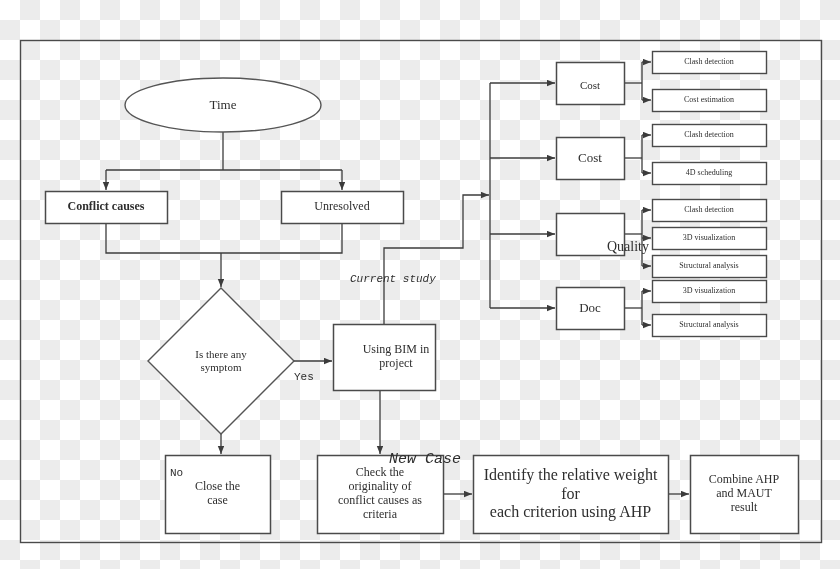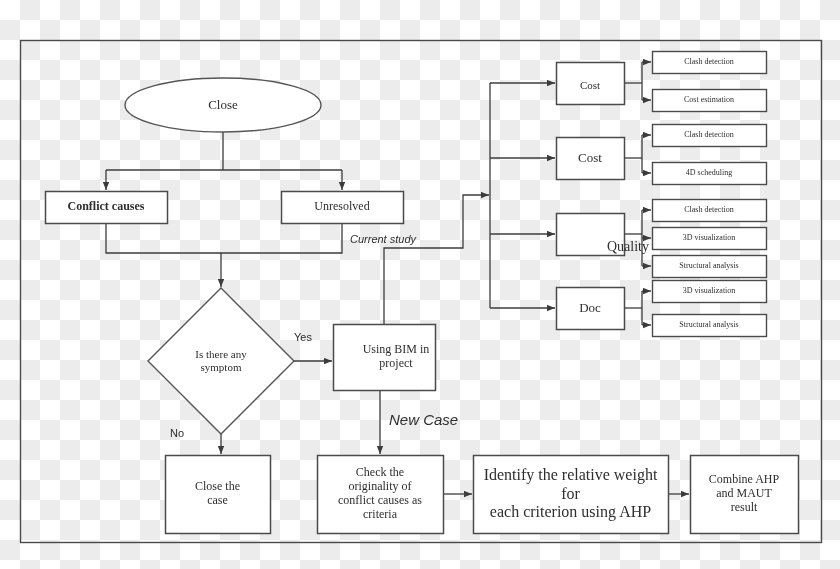--- a/index.html
+++ b/index.html
@@ -41,23 +41,24 @@
     text-align: center;
     line-height: 1.16;
     white-space: pre-line;
     display: flex;
     align-items: center;
     justify-content: center;
   }
   .edge-label {
     position: absolute;
     z-index: 3;
-    font-family: Liberation Sans, sans-serif;
+    font-family: Liberation Mono, monospace;
     color: #2e2e2e;
     white-space: nowrap;
+    margin-top: 40px;
   }
   .edge-label.italic { font-style: italic; }
 </style>
 </head>
 <body>
 
 <div id="root">
 
   <div id="checker"></div>
 
@@ -127,21 +128,21 @@
         <rect x="652.5" y="199.5" width="114" height="22" fill="#ffffff" stroke="#4a4a4a" stroke-width="1.4"></rect>
         <rect x="652.5" y="227.5" width="114" height="22" fill="#ffffff" stroke="#4a4a4a" stroke-width="1.4"></rect>
         <rect x="652.5" y="255.5" width="114" height="22" fill="#ffffff" stroke="#4a4a4a" stroke-width="1.4"></rect>
         <rect x="556.5" y="287.5" width="68" height="42" fill="#ffffff" stroke="#4a4a4a" stroke-width="1.5"></rect>
         <rect x="652.5" y="280.5" width="114" height="22" fill="#ffffff" stroke="#4a4a4a" stroke-width="1.4"></rect>
         <rect x="652.5" y="314.5" width="114" height="22" fill="#ffffff" stroke="#4a4a4a" stroke-width="1.4"></rect>
       </g>
   </svg>
 
   <div id="label-layer">
-      <div class="dlabel" style="left: 125px; top: 78px; width: 196px; height: 54px; font-size: 13px;">Close</div>
+      <div class="dlabel" style="left: 125px; top: 78px; width: 196px; height: 54px; font-size: 13px;">Time</div>
       <div class="dlabel" style="left: 45px; top: 191px; width: 122px; height: 32px; font-size: 12px; font-weight: bold;">Conflict causes</div>
       <div class="dlabel" style="left: 281px; top: 191px; width: 122px; height: 32px; font-size: 12px; text-align: center;">Unresolved</div>
       <div class="dlabel" style="left: 333px; top: 324px; width: 102px; height: 66px; font-size: 12px; margin-left: 12px;">Using BIM in
 project</div>
       <div class="dlabel" style="left: 165px; top: 455px; width: 105px; height: 78px; font-size: 12px;">Close the
 case</div>
       <div class="dlabel" style="left: 317px; top: 455px; width: 126px; height: 78px; font-size: 12px;">Check the
 originality of
 conflict causes as
 criteria</div>

